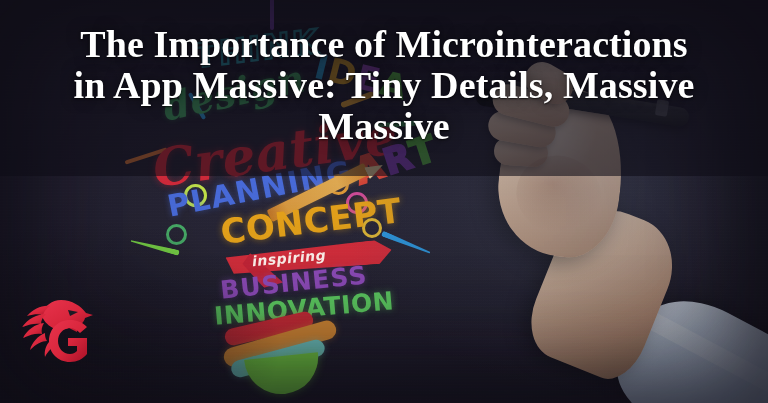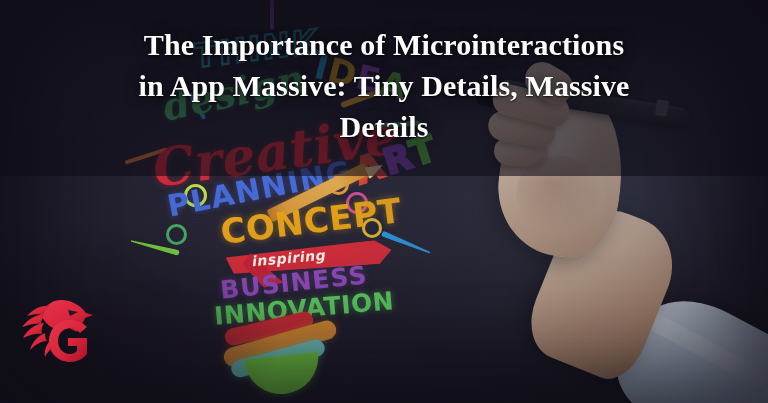--- a/index.html
+++ b/index.html
@@ -369,21 +369,21 @@
   
   #title {
     position: absolute;
     left: 50px;
     top: 24px;
     width: 668px;
     text-align: center;
     color: #ffffff;
     font-family: "Liberation Serif", serif;
     font-weight: 700;
-    font-size: 30px;
+    font-size: 38px;
     line-height: 41px;
     letter-spacing: 0.1px;
     text-shadow:
       0 1px 2px rgba(0,0,0,0.72),
       0 0 14px rgba(0,0,0,0.55);
     z-index: 20;
   }
   #title .tline { display: block; }
 
   
@@ -473,21 +473,21 @@
 
   <div class="bg-sheen"></div>
   <div class="bg-grain"></div>
   <div class="bg-vignette"></div>
 
   <div class="overlay-band"></div>
 
   <div id="title">
     <span class="tline">The Importance of Microinteractions</span>
     <span class="tline">in App Massive: Tiny Details, Massive</span>
-    <span class="tline">Details</span>
+    <span class="tline">Massive</span>
   </div>
 
   <div id="logo">
     <svg viewBox="0 0 74 72" xmlns="http://www.w3.org/2000/svg" aria-hidden="true">
       <defs>
         <linearGradient id="lg" x1="0" y1="0" x2="1" y2="1">
           <stop offset="0%" stop-color="#e8334c"></stop>
           <stop offset="55%" stop-color="#d8263c"></stop>
           <stop offset="100%" stop-color="#a81228"></stop>
         </linearGradient>

